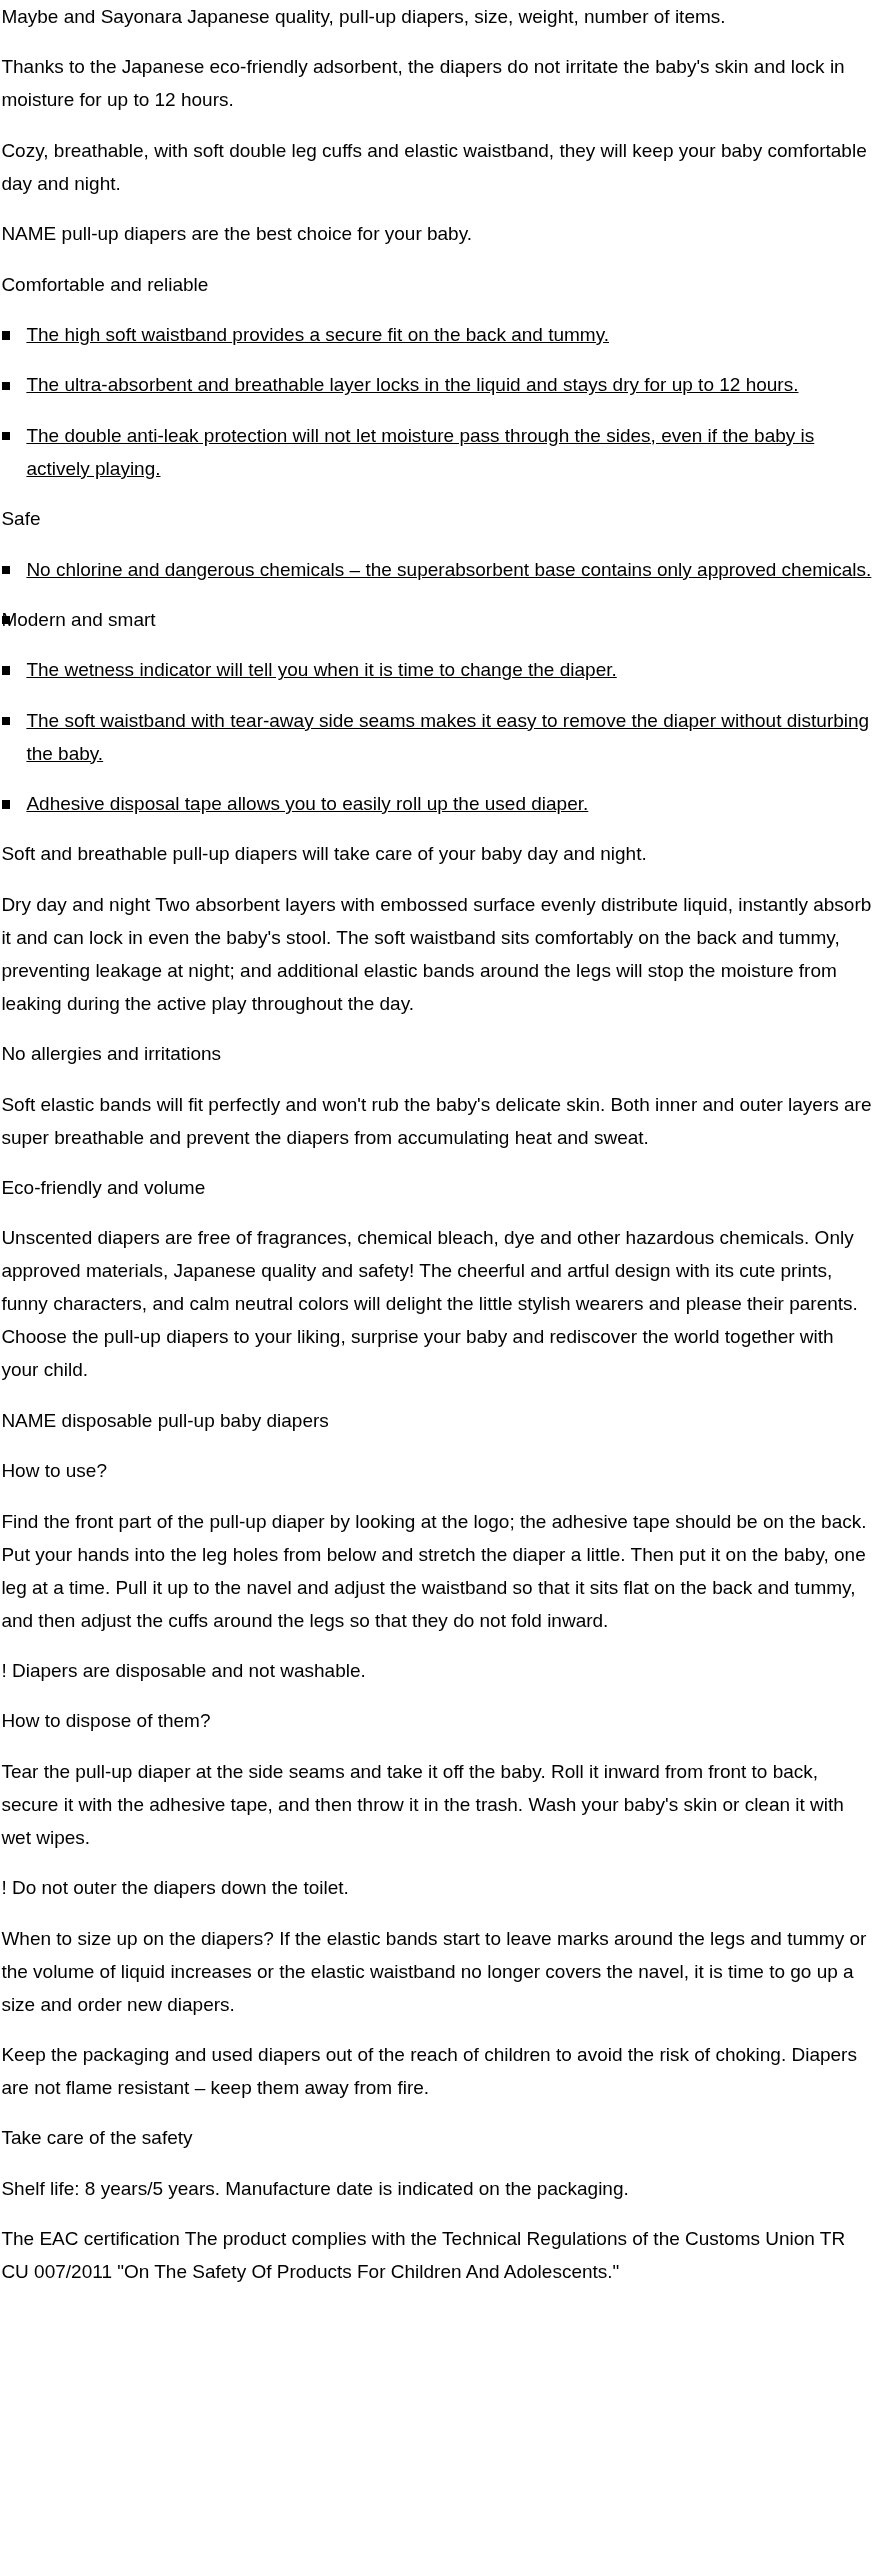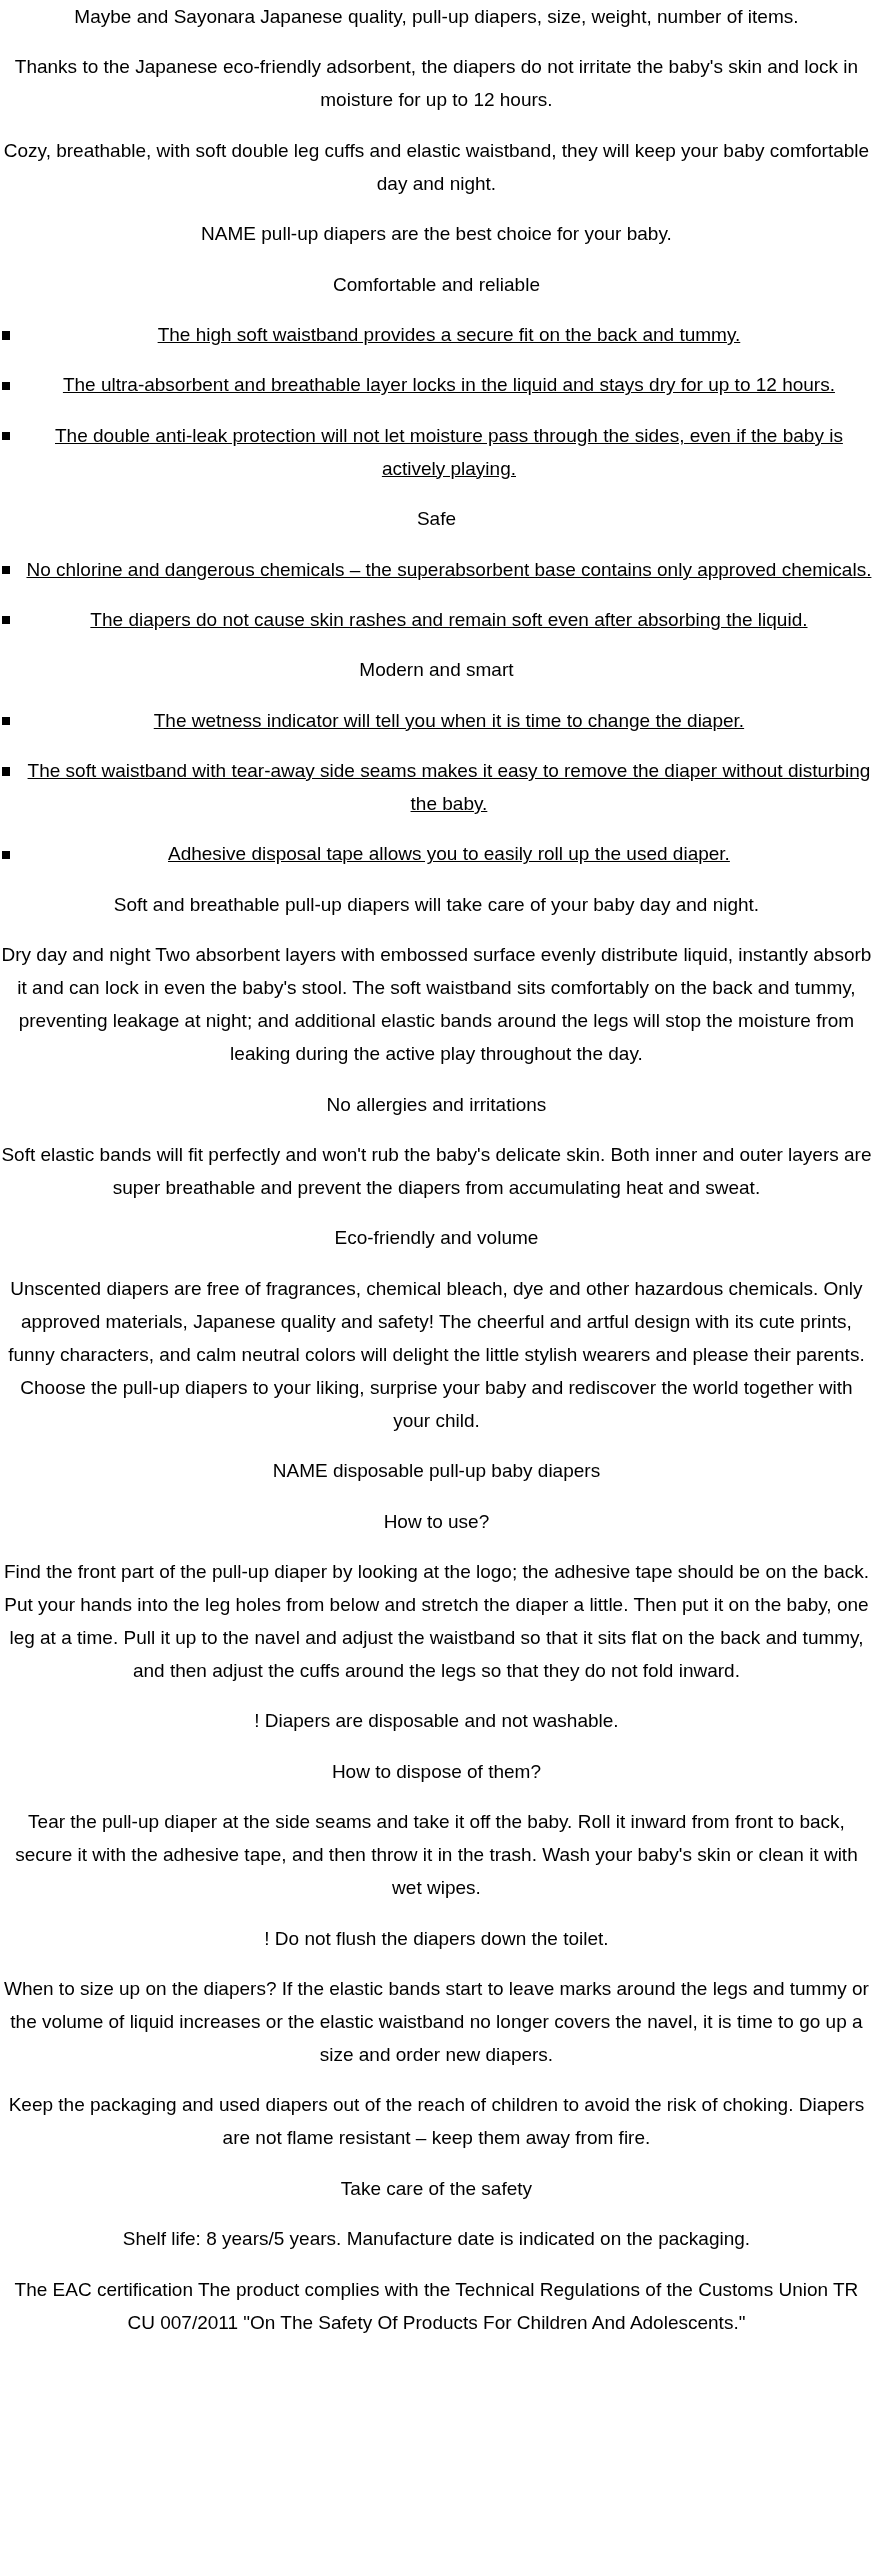--- a/index.html
+++ b/index.html
@@ -10,21 +10,20 @@
   main {
     box-sizing: border-box;
     width: 884px;
     min-height: 2576px;
     padding: 0 12.5px 28px 1.4px;
     font-family: "Liberation Sans", "DejaVu Sans", sans-serif;
     font-size: 19px;
     line-height: 33px;
     color: #000000;
     background: #ffffff;
-    text-align: center;
   }
   p.para {
     margin: 0 0 17.4px 0;
   }
   ul.feature-list {
     list-style: none;
     margin: 14px 0 14px 0;
     padding: 0;
     text-decoration: underline;
   }
@@ -53,40 +52,40 @@
     <p class="para">NAME pull-up diapers are the best choice for your baby.</p>
     <p class="para">Comfortable and reliable</p>
     <ul class="feature-list">
       <li><span class="bullet"></span><span>The high soft waistband provides a secure fit on the back and tummy.</span></li>
       <li><span class="bullet"></span><span>The ultra-absorbent and breathable layer locks in the liquid and stays dry for up to 12 hours.</span></li>
       <li><span class="bullet"></span><span>The double anti-leak protection will not let moisture pass through the sides, even if the baby is actively playing.</span></li>
     </ul>
     <p class="para">Safe</p>
     <ul class="feature-list">
       <li><span class="bullet"></span><span>No chlorine and dangerous chemicals – the superabsorbent base contains only approved chemicals.</span></li>
-      <li><span class="bullet"></span><span>The diapers do not cause skin rashes and remain soft even after absorbing the liquid.</span></li>
+      <li><span class="bullet"></span></li>
     </ul>
     <p class="para">Modern and smart</p>
     <ul class="feature-list">
       <li><span class="bullet"></span><span>The wetness indicator will tell you when it is time to change the diaper.</span></li>
       <li><span class="bullet"></span><span>The soft waistband with tear-away side seams makes it easy to remove the diaper without disturbing the baby.</span></li>
       <li><span class="bullet"></span><span>Adhesive disposal tape allows you to easily roll up the used diaper.</span></li>
     </ul>
     <p class="para">Soft and breathable pull-up diapers will take care of your baby day and night.</p>
     <p class="para">Dry day and night Two absorbent layers with embossed surface evenly distribute liquid, instantly absorb it and can lock in even the baby's stool. The soft waistband sits comfortably on the back and tummy, preventing leakage at night; and additional elastic bands around the legs will stop the moisture from leaking during the active play throughout the day.</p>
     <p class="para">No allergies and irritations</p>
     <p class="para">Soft elastic bands will fit perfectly and won't rub the baby's delicate skin. Both inner and outer layers are super breathable and prevent the diapers from accumulating heat and sweat.</p>
     <p class="para">Eco-friendly and volume</p>
     <p class="para">Unscented diapers are free of fragrances, chemical bleach, dye and other hazardous chemicals. Only approved materials, Japanese quality and safety! The cheerful and artful design with its cute prints, funny characters, and calm neutral colors will delight the little stylish wearers and please their parents. Choose the pull-up diapers to your liking, surprise your baby and rediscover the world together with your child.</p>
     <p class="para">NAME disposable pull-up baby diapers</p>
     <p class="para">How to use?</p>
     <p class="para">Find the front part of the pull-up diaper by looking at the logo; the adhesive tape should be on the back. Put your hands into the leg holes from below and stretch the diaper a little. Then put it on the baby, one leg at a time. Pull it up to the navel and adjust the waistband so that it sits flat on the back and tummy, and then adjust the cuffs around the legs so that they do not fold inward.</p>
     <p class="para">! Diapers are disposable and not washable.</p>
     <p class="para">How to dispose of them?</p>
     <p class="para">Tear the pull-up diaper at the side seams and take it off the baby. Roll it inward from front to back, secure it with the adhesive tape, and then throw it in the trash. Wash your baby's skin or clean it with wet wipes.</p>
-    <p class="para">! Do not flush the diapers down the toilet.</p>
+    <p class="para">! Do not outer the diapers down the toilet.</p>
     <p class="para">When to size up on the diapers? If the elastic bands start to leave marks around the legs and tummy or the volume of liquid increases or the elastic waistband no longer covers the navel, it is time to go up a size and order new diapers.</p>
     <p class="para">Keep the packaging and used diapers out of the reach of children to avoid the risk of choking. Diapers are not flame resistant – keep them away from fire.</p>
     <p class="para">Take care of the safety</p>
     <p class="para">Shelf life: 8 years/5 years. Manufacture date is indicated on the packaging.</p>
     <p class="para">The EAC certification The product complies with the Technical Regulations of the Customs Union TR CU 007/2011 "On The Safety Of Products For Children And Adolescents."</p>
   </main>
 
 
 </body></html>

